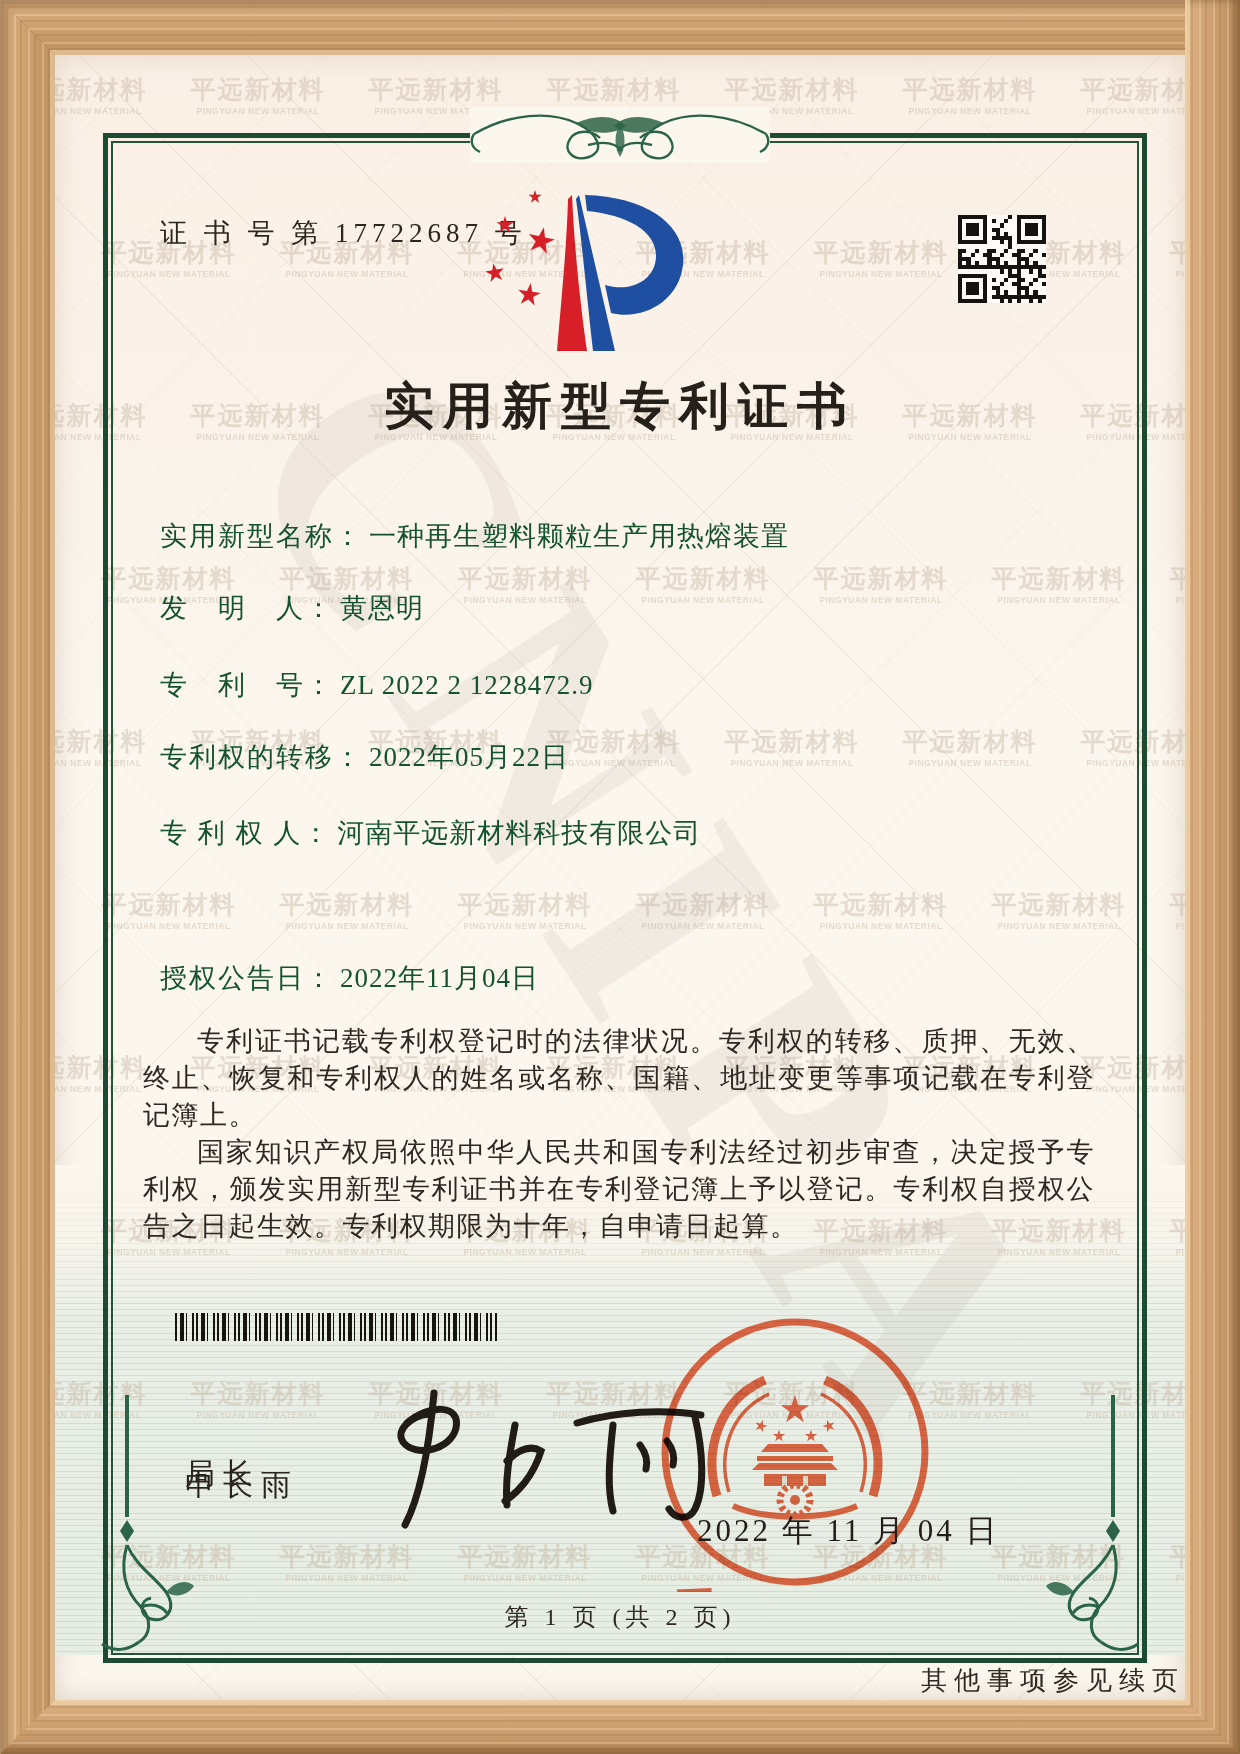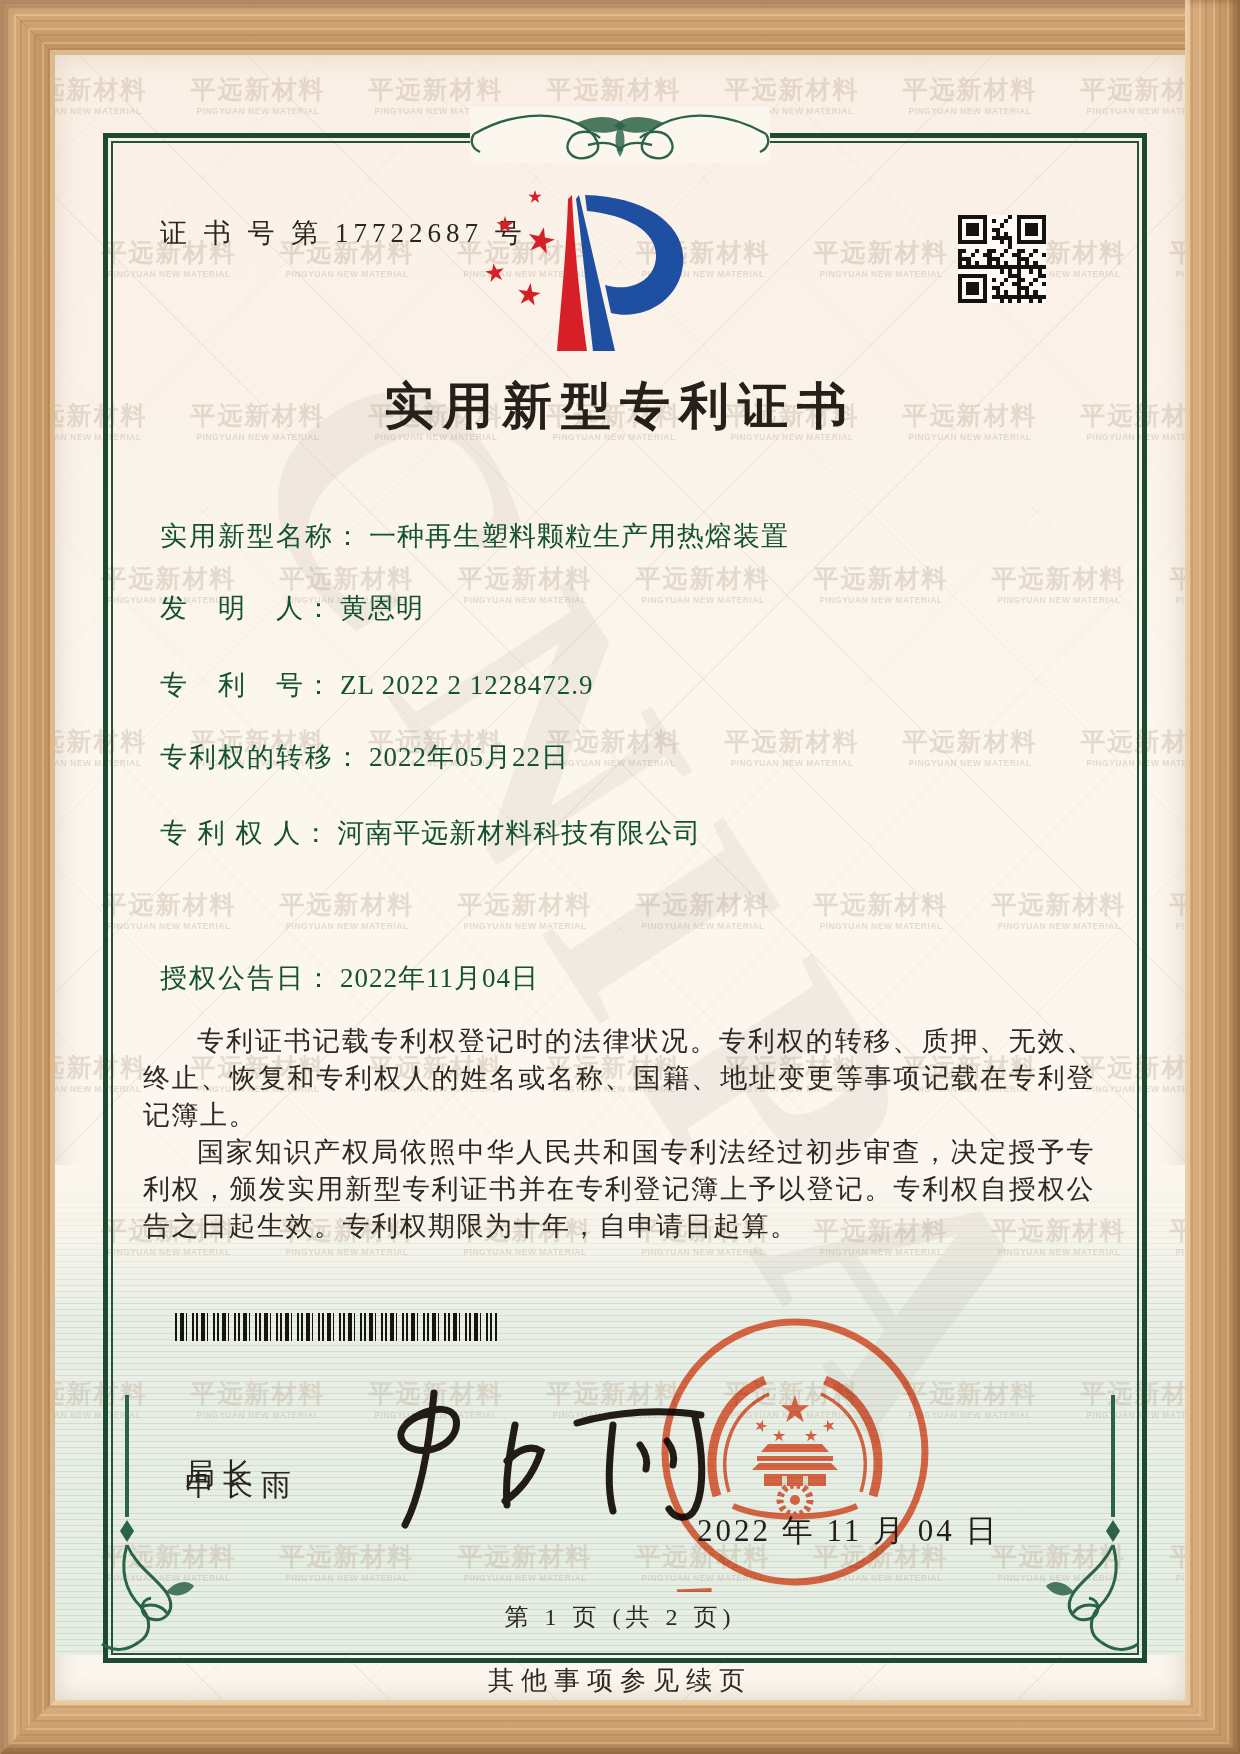--- a/index.html
+++ b/index.html
@@ -78,21 +78,21 @@
       rgba(0,0,0,0) 9px 11px,#17130f 11px 12px,rgba(0,0,0,0) 12px 17px,#17130f 17px 19px,
       rgba(0,0,0,0) 19px 21px);}
   .sig-title{position:absolute;left:130px;top:1363px;font-size:30px;letter-spacing:8px;color:#2a251f;margin-top:36px;}
   .sig-name{position:absolute;left:130px;top:1410px;font-size:30px;letter-spacing:8px;color:#2a251f;}
   .sig-hand{position:absolute;left:300px;top:1332px;}
   .seal{position:absolute;left:600px;top:1257px;opacity:.93;mix-blend-mode:multiply;}
   .seal-date{position:absolute;left:642px;top:1455px;font-size:31px;letter-spacing:3px;
     color:#231e19;z-index:15;}
   .page-no{position:absolute;left:0;width:1130px;top:1546px;text-align:center;
     font-size:24px;letter-spacing:5px;color:#2e2922;}
-  .continue{position:absolute;left:0;width:1130px;top:1608px;text-align:center;
+  .continue{position:absolute;left:0;width:1130px;top:1608px;text-align:right;
     font-size:26px;letter-spacing:7px;color:#2e2922;}
 </style>
 </head>
 <body>
 
 <div class="stage">
 
   <div class="wood top"></div>
   <div class="wood bottom"></div>
   <div class="wood left"></div>

